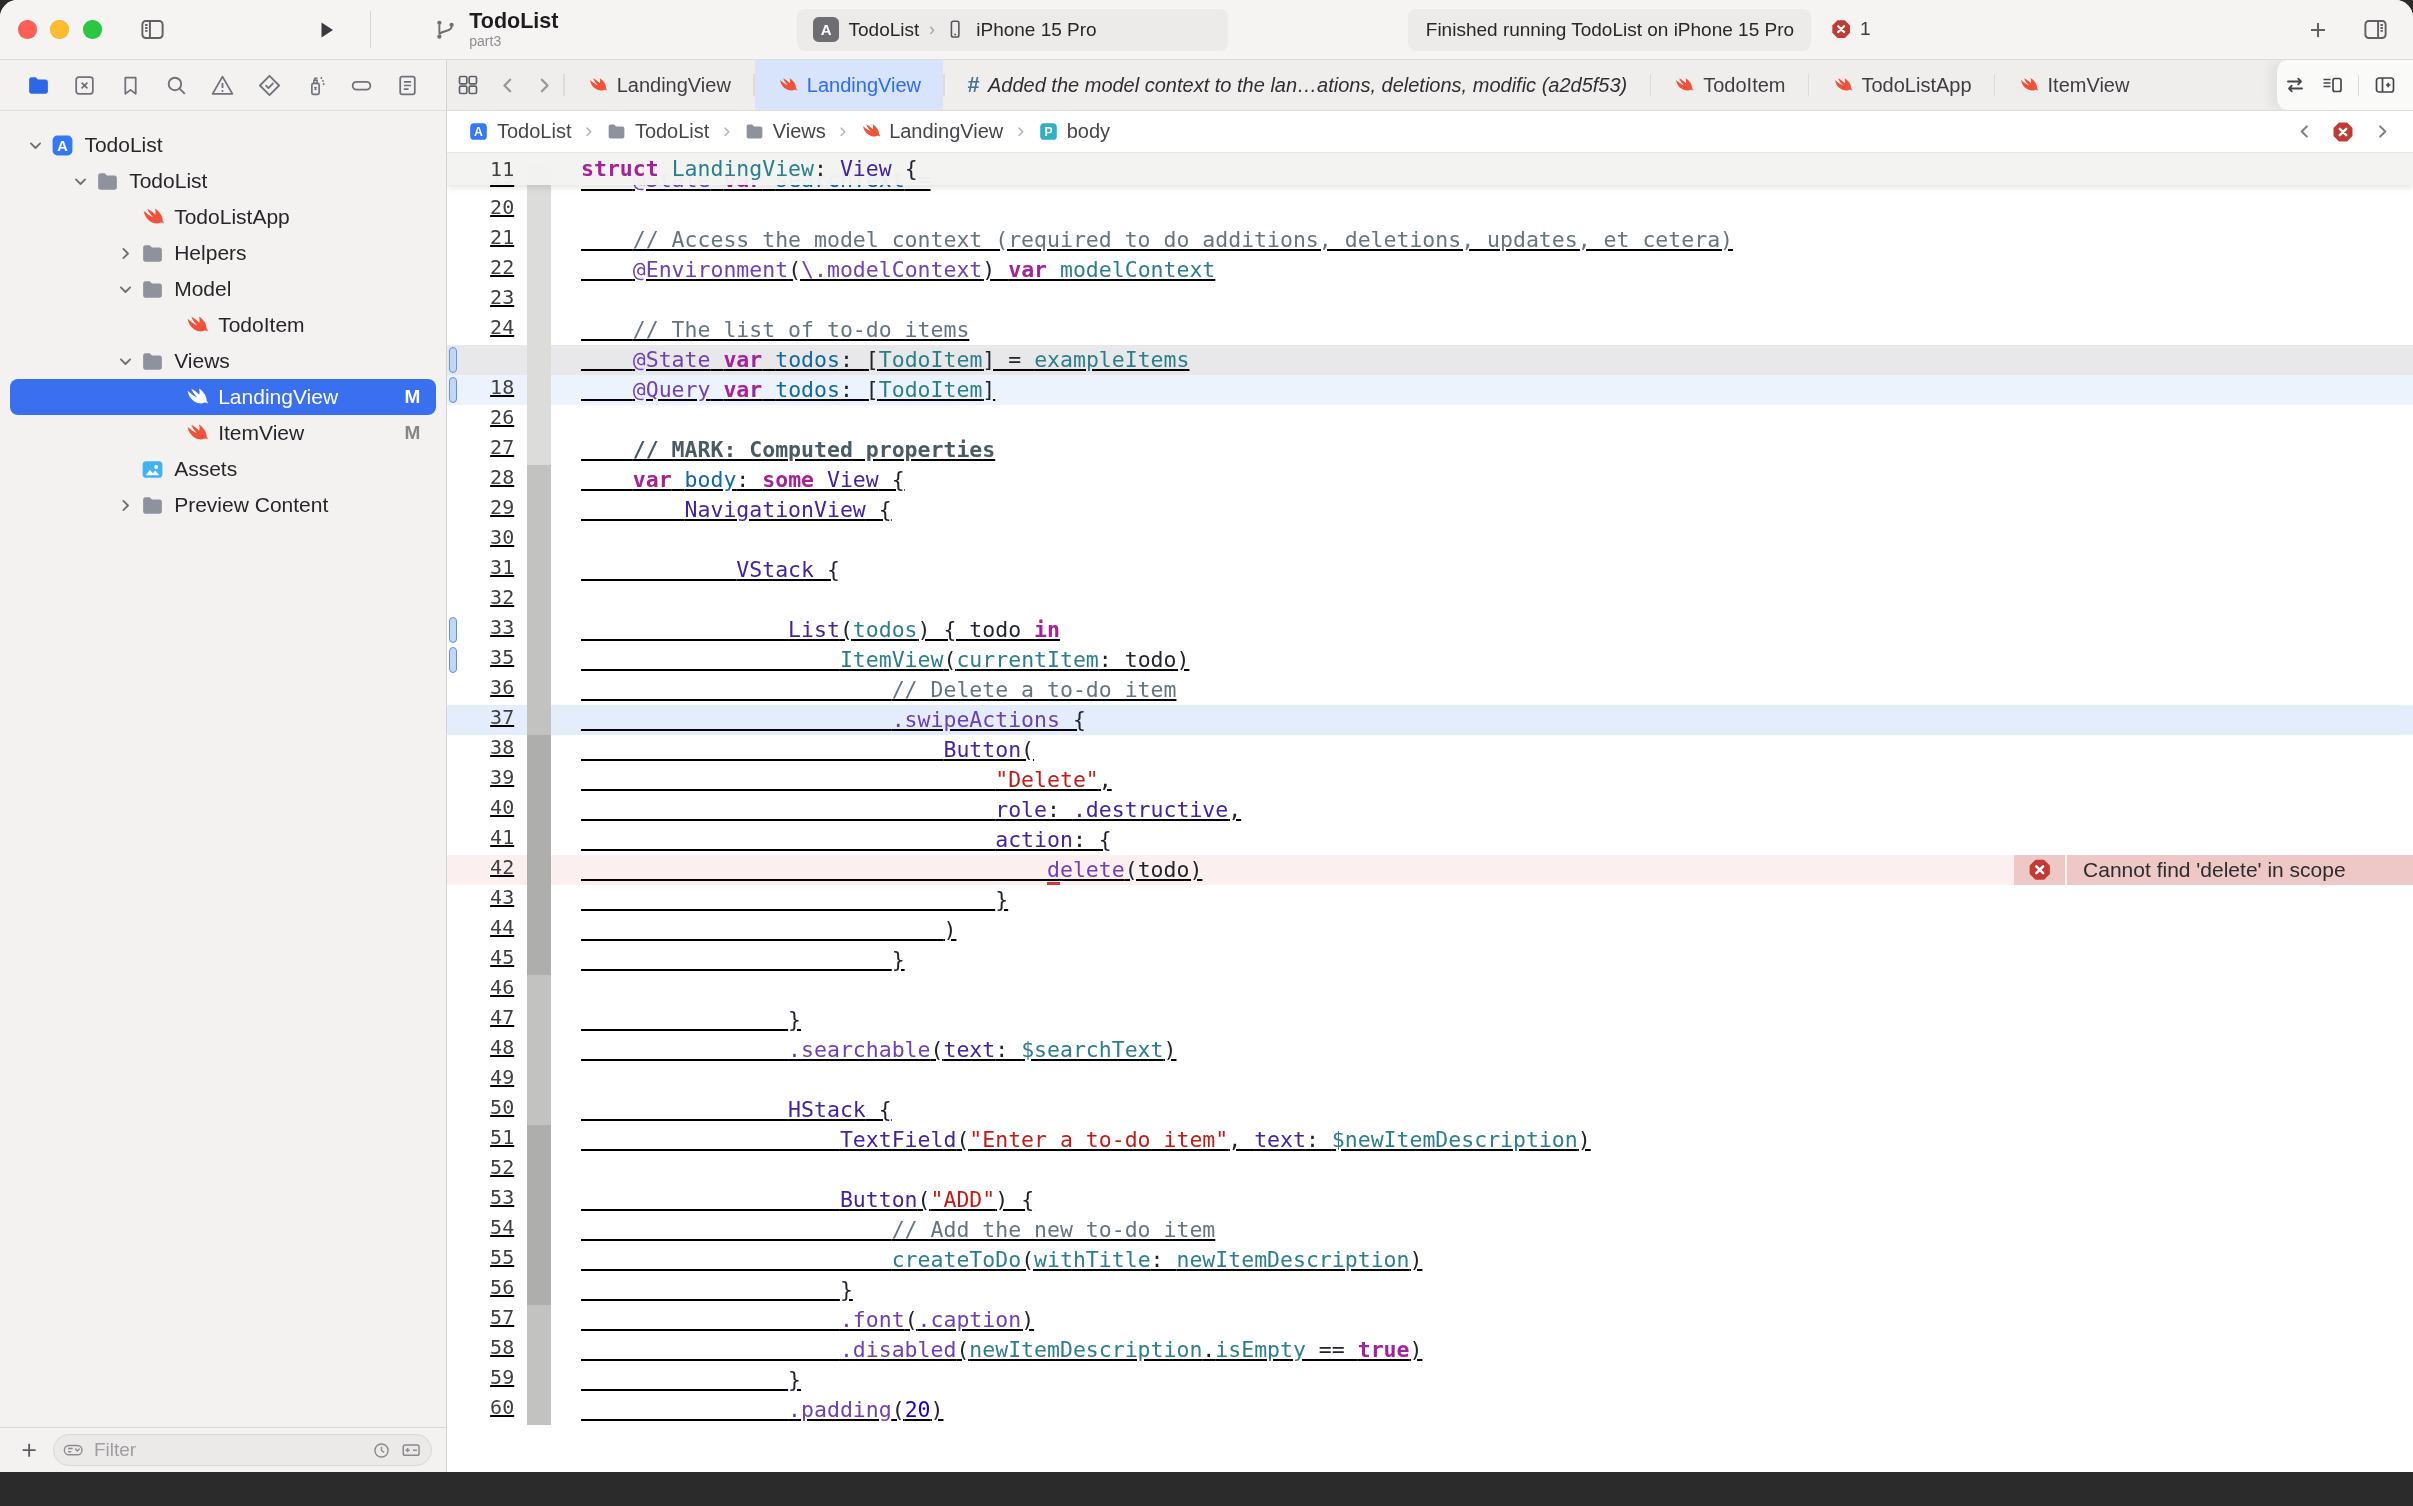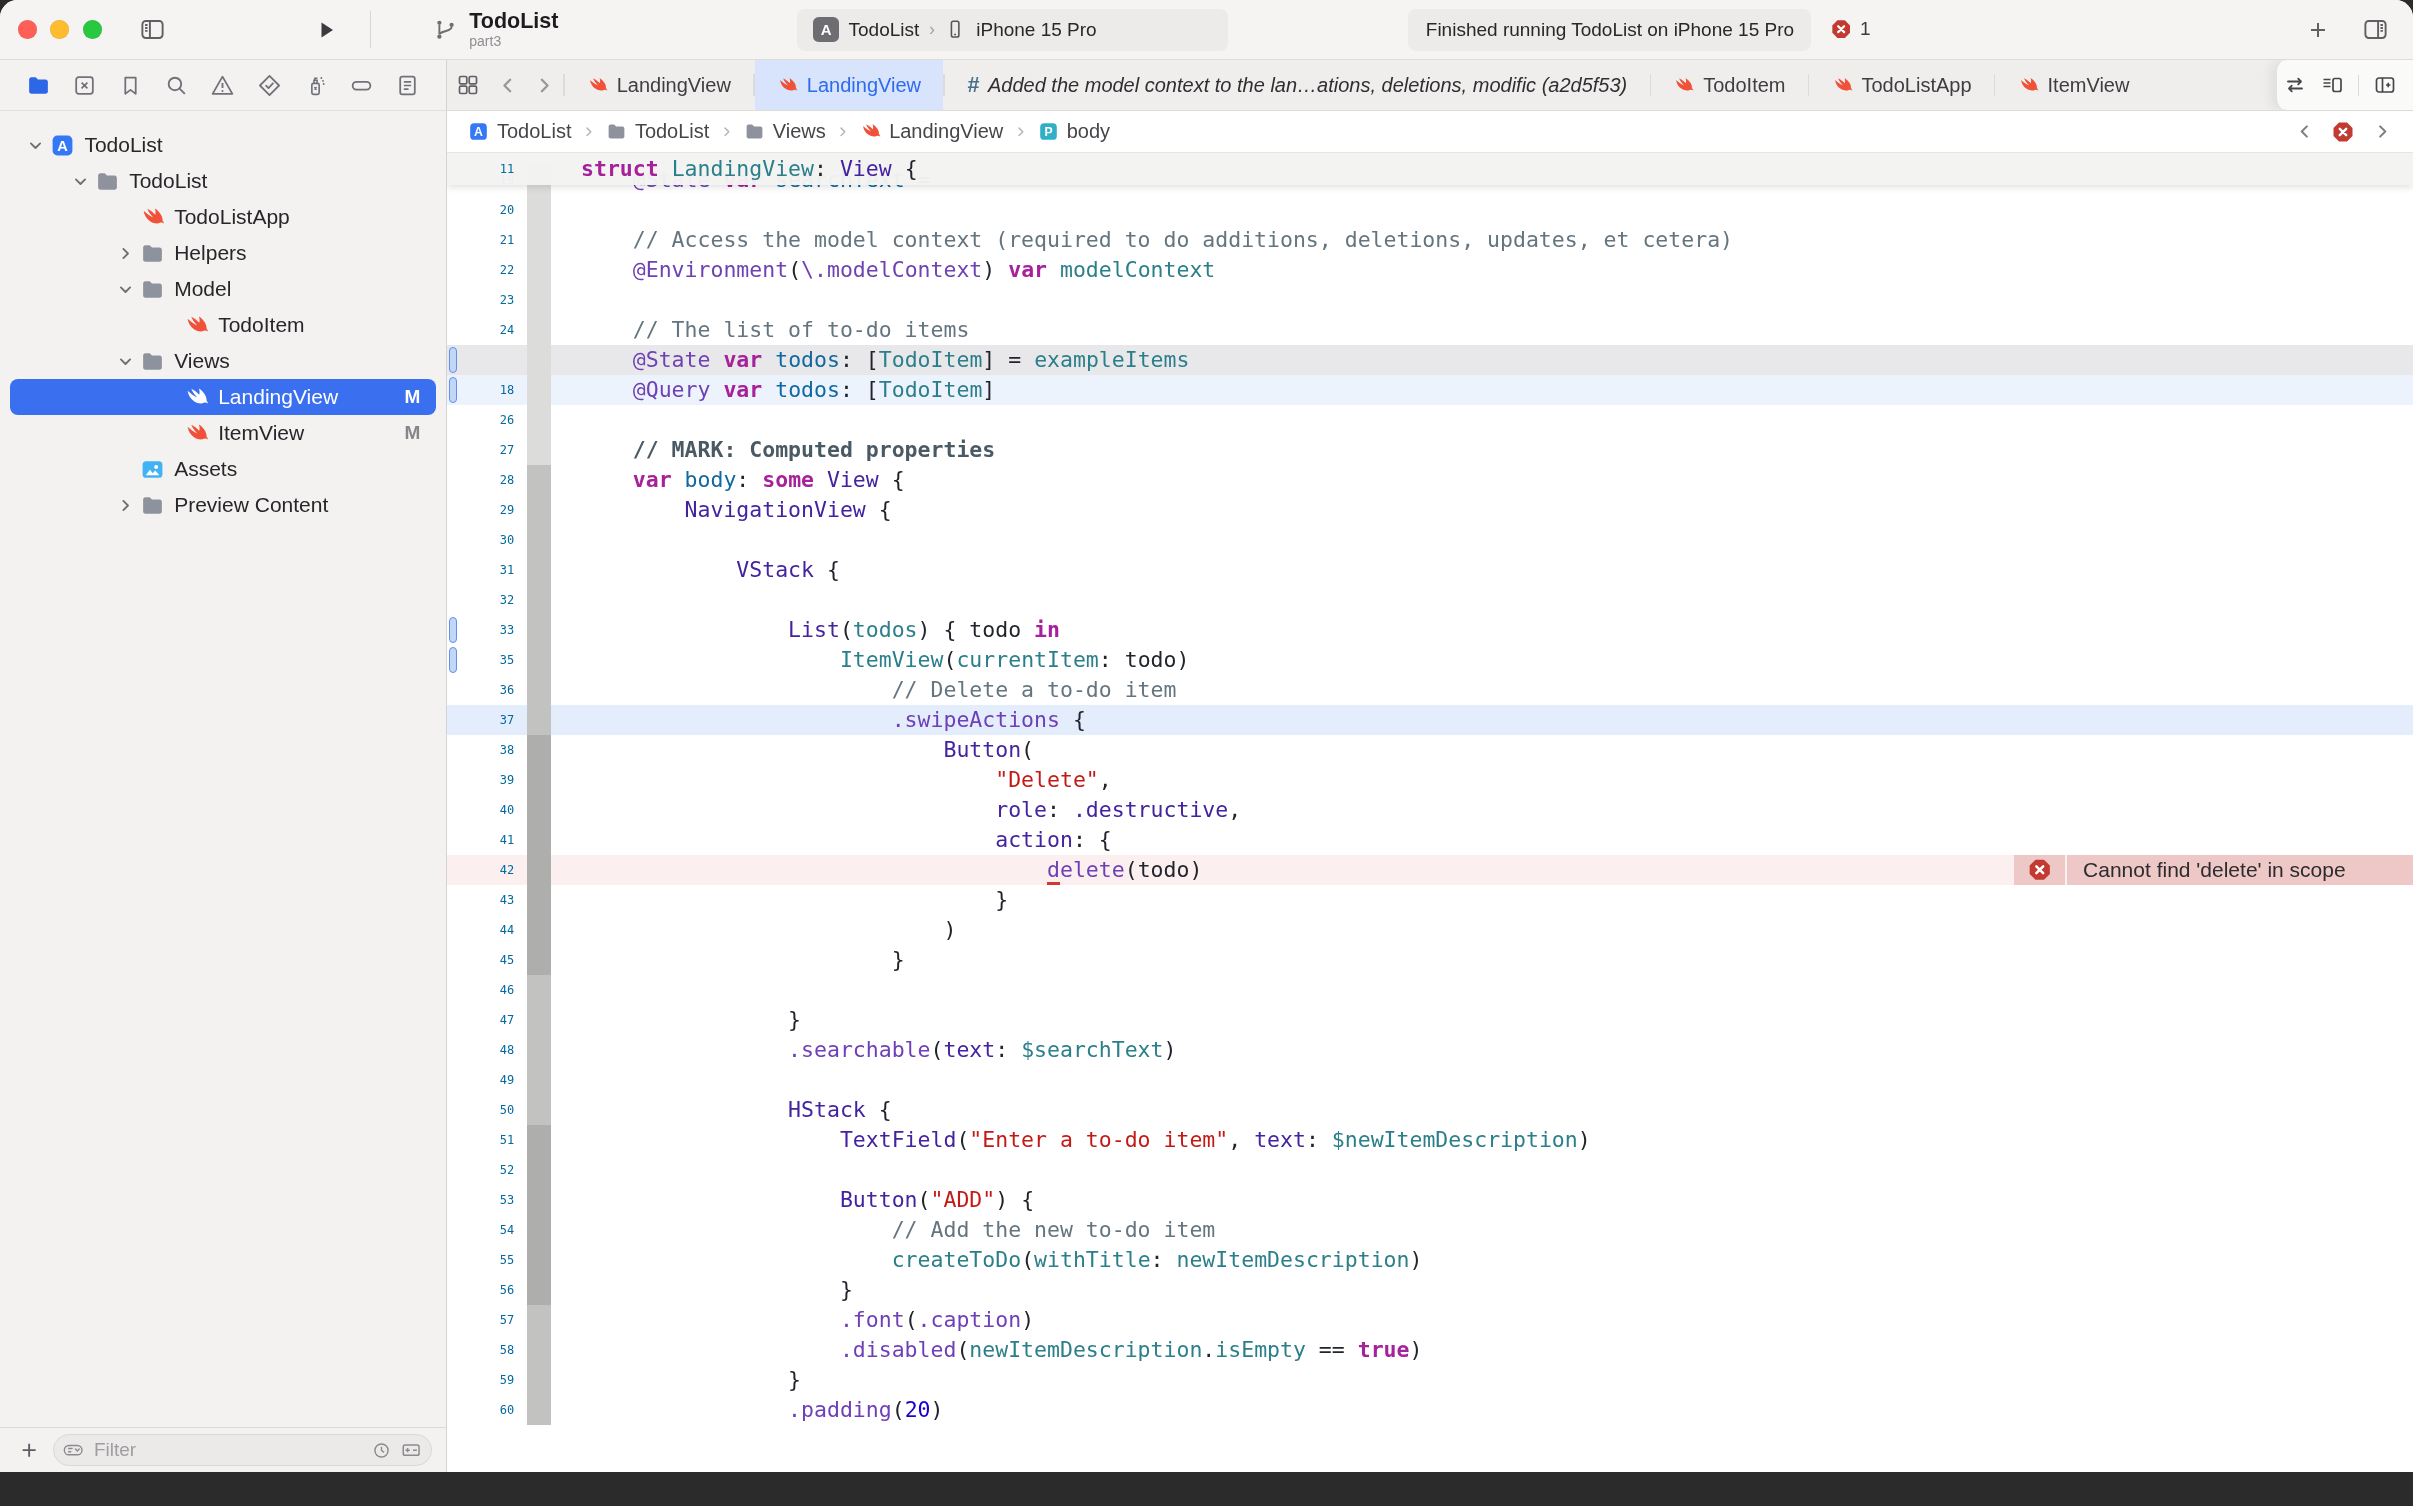--- a/index.html
+++ b/index.html
@@ -81,23 +81,23 @@
   .jumpbar{height:42px;background:#fff;border-bottom:0.8px solid #e7e6e5;display:flex;align-items:center;
            padding:0 21px;flex:none;}
   #breadcrumb{display:flex;align-items:center;gap:10.4px;font-size:20px;color:#46464a;}
   .bseg{display:flex;align-items:center;gap:8px;}
   .bchev{color:#b5b5ba;}
   .jright{margin-left:auto;display:flex;align-items:center;gap:17.6px;color:#7e7e84;}
 
   
   .editor{flex:1;position:relative;background:#fff;overflow:hidden;font-family:"DejaVu Sans Mono",monospace;min-height:0;}
   #code-rows{position:absolute;inset:0;padding-top:12px;}
-  .crow{height:30px;display:flex;align-items:center;position:relative;}
+  .crow{height:30px;display:flex;position:relative;text-decoration:underline;}
   .cbar{position:absolute;left:2.4px;top:2.4px;bottom:2.4px;width:7.2px;background:#c3d6f8;border:1.6px solid #6291ea;border-radius:4px;}
-  .cnum{width:80px;text-align:right;padding-right:12.8px;font-size:12px;color:#0369a1;flex:none;}
+  .cnum{width:80px;text-align:right;padding-right:12.8px;font-size:20px;color:#404040;flex:none;}
   .crib{width:24px;align-self:stretch;flex:none;background:#ededec;}
   .rib1{background:#dcdcdb}.rib2{background:#c2c2c1}.rib3{background:#aeaead}
   .ccode{margin:0;padding-left:30px;font-size:21.5px;line-height:30px;white-space:pre;color:#21252b;
          font-family:"DejaVu Sans Mono",monospace;}
   .bg-del{background:#e8e8ea}.bg-add{background:#edf3fd}.bg-cur{background:#e4edfc}.bg-err{background:#fbeff0}
   .k{color:#a6219a;font-weight:bold}.at{color:#6f42b4}.ty{color:#44239f}.td{color:#2b7f8a}.vb{color:#0f68a0}
   .s{color:#c41a16}.c{color:#65757f}.cb{color:#4a5a64;font-weight:bold}.n{color:#1c00cf}.fn{color:#6e3fb8}.p{color:#21252b}
   .fnu{color:#6e3fb8;border-bottom:3.2px solid #d23a31;}
   .banner{position:absolute;right:0;top:0;bottom:0;width:399px;background:#edc8c6;display:flex;align-items:center;
           gap:0;padding-left:12.8px;font-family:"Liberation Sans",sans-serif;}

